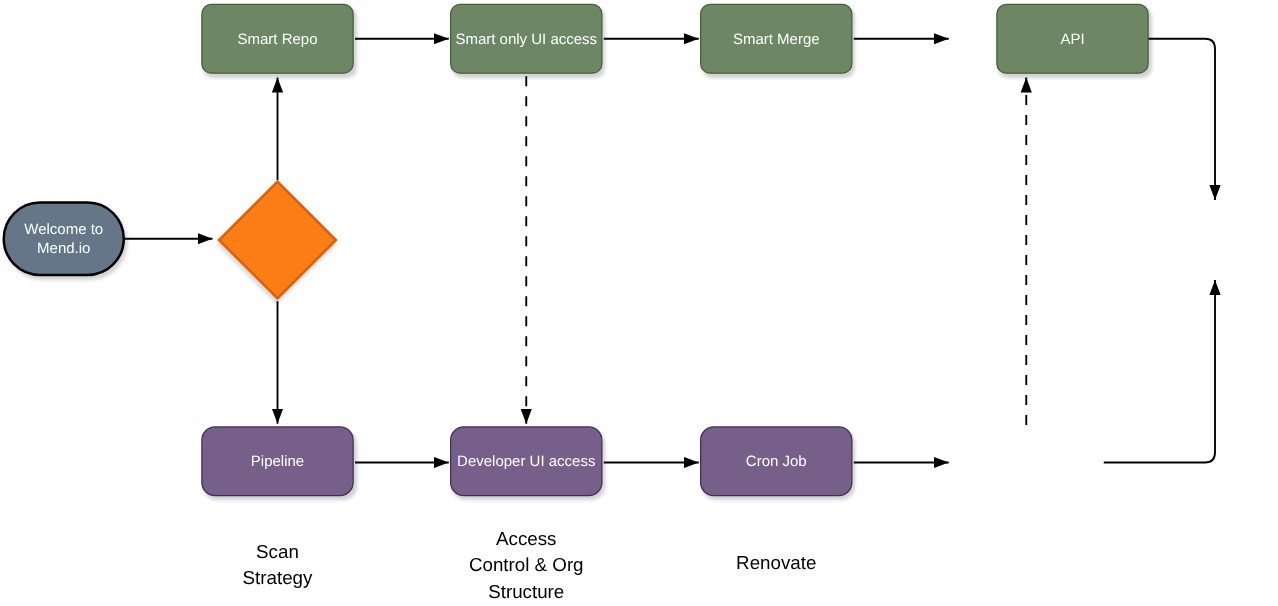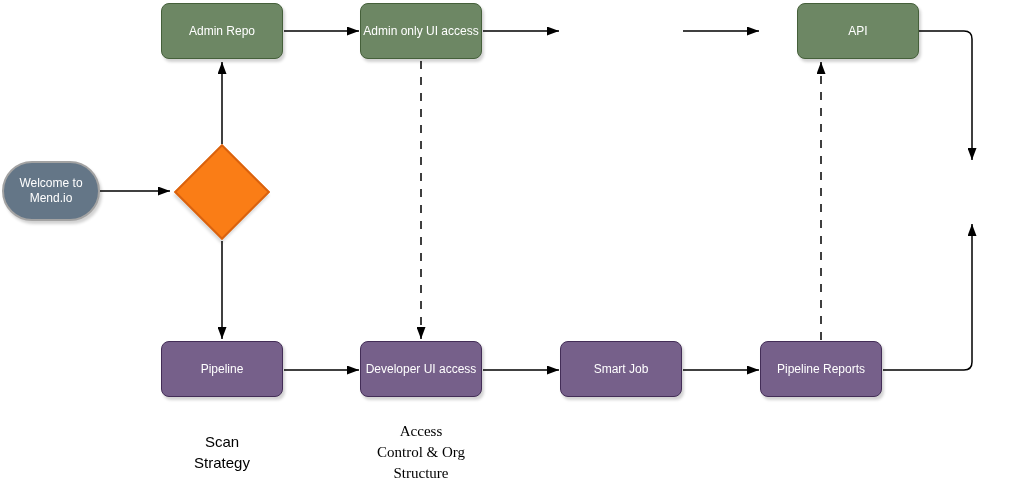--- a/index.html
+++ b/index.html
@@ -26,27 +26,27 @@
     box-sizing: border-box;
     box-shadow: 2px 3px 3px rgba(0,0,0,0.18);
   }
   .box {
     width: 122px;
     height: 56px;
     border-radius: 8px;
     border: 1.5px solid;
   }
   .green  { background: #6D8764; border-color: #45603a; }
-  .purple { background: #76608A; border-color: #432D57; }
+  .purple { background: #76608A; border-color: #432D57; border-radius: 11px; }
   .stadium {
     width: 98px;
     height: 60px;
     border-radius: 30px;
     background: #647687;
-    border: 2px solid #a3a3a3;
+    border: 2px solid #000000;
   }
   .diamond {
     position: absolute;
     left: 188px;
     top: 158px;
     width: 68px;
     height: 68px;
     background: #FA7D16;
     border: 2.5px solid #D9620F;
     transform: rotate(45deg);
@@ -89,37 +89,38 @@
       <path d="M821 340 V62" stroke-dasharray="8 8" marker-end="url(#arrow)"></path>
     </g>
   </svg>
 
   <div class="node stadium" style="left:2px; top:161px;">Welcome to
 Mend.io</div>
 
 
   <div class="diamond"></div>
 
-  <div class="node box green" style="left:161px; top:3px;">Admin Repo</div>
+  <div class="node box green" style="left:161px; top:3px;">Smart Repo</div>
 
-  <div class="node box green" style="left:360px; top:3px;">Admin only UI access</div>
+  <div class="node box green" style="left:360px; top:3px;">Smart only UI access</div>
 
+  <div class="node box green" style="left:560px; top:3px;">Smart Merge</div>
 
   <div class="node box green" style="left:760px; top:3px;margin-left:37px;">API</div>
 
   <div class="node box purple" style="left:161px; top:341px;">Pipeline</div>
 
   <div class="node box purple" style="left:360px; top:341px;">Developer UI access</div>
 
-  <div class="node box purple" style="left:560px; top:341px;">Smart Job</div>
+  <div class="node box purple" style="left:560px; top:341px;">Cron Job</div>
 
-  <div class="node box purple" style="left:760px; top:341px;">Pipeline Reports</div>
 
   <div class="stage-label" style="left:147px; top:431px; width:150px;">Scan
 Strategy</div>
 
-  <div class="stage-label" style="left:346px; top:421px; width:150px;font-family:Liberation Serif, serif;">Access
+  <div class="stage-label" style="left:346px; top:421px; width:150px;">Access
 Control &amp; Org
 Structure</div>
 
+  <div class="stage-label" style="left:551px; top:440px; width:140px;">Renovate</div>
 
 
 </div>
 
 </body></html>

